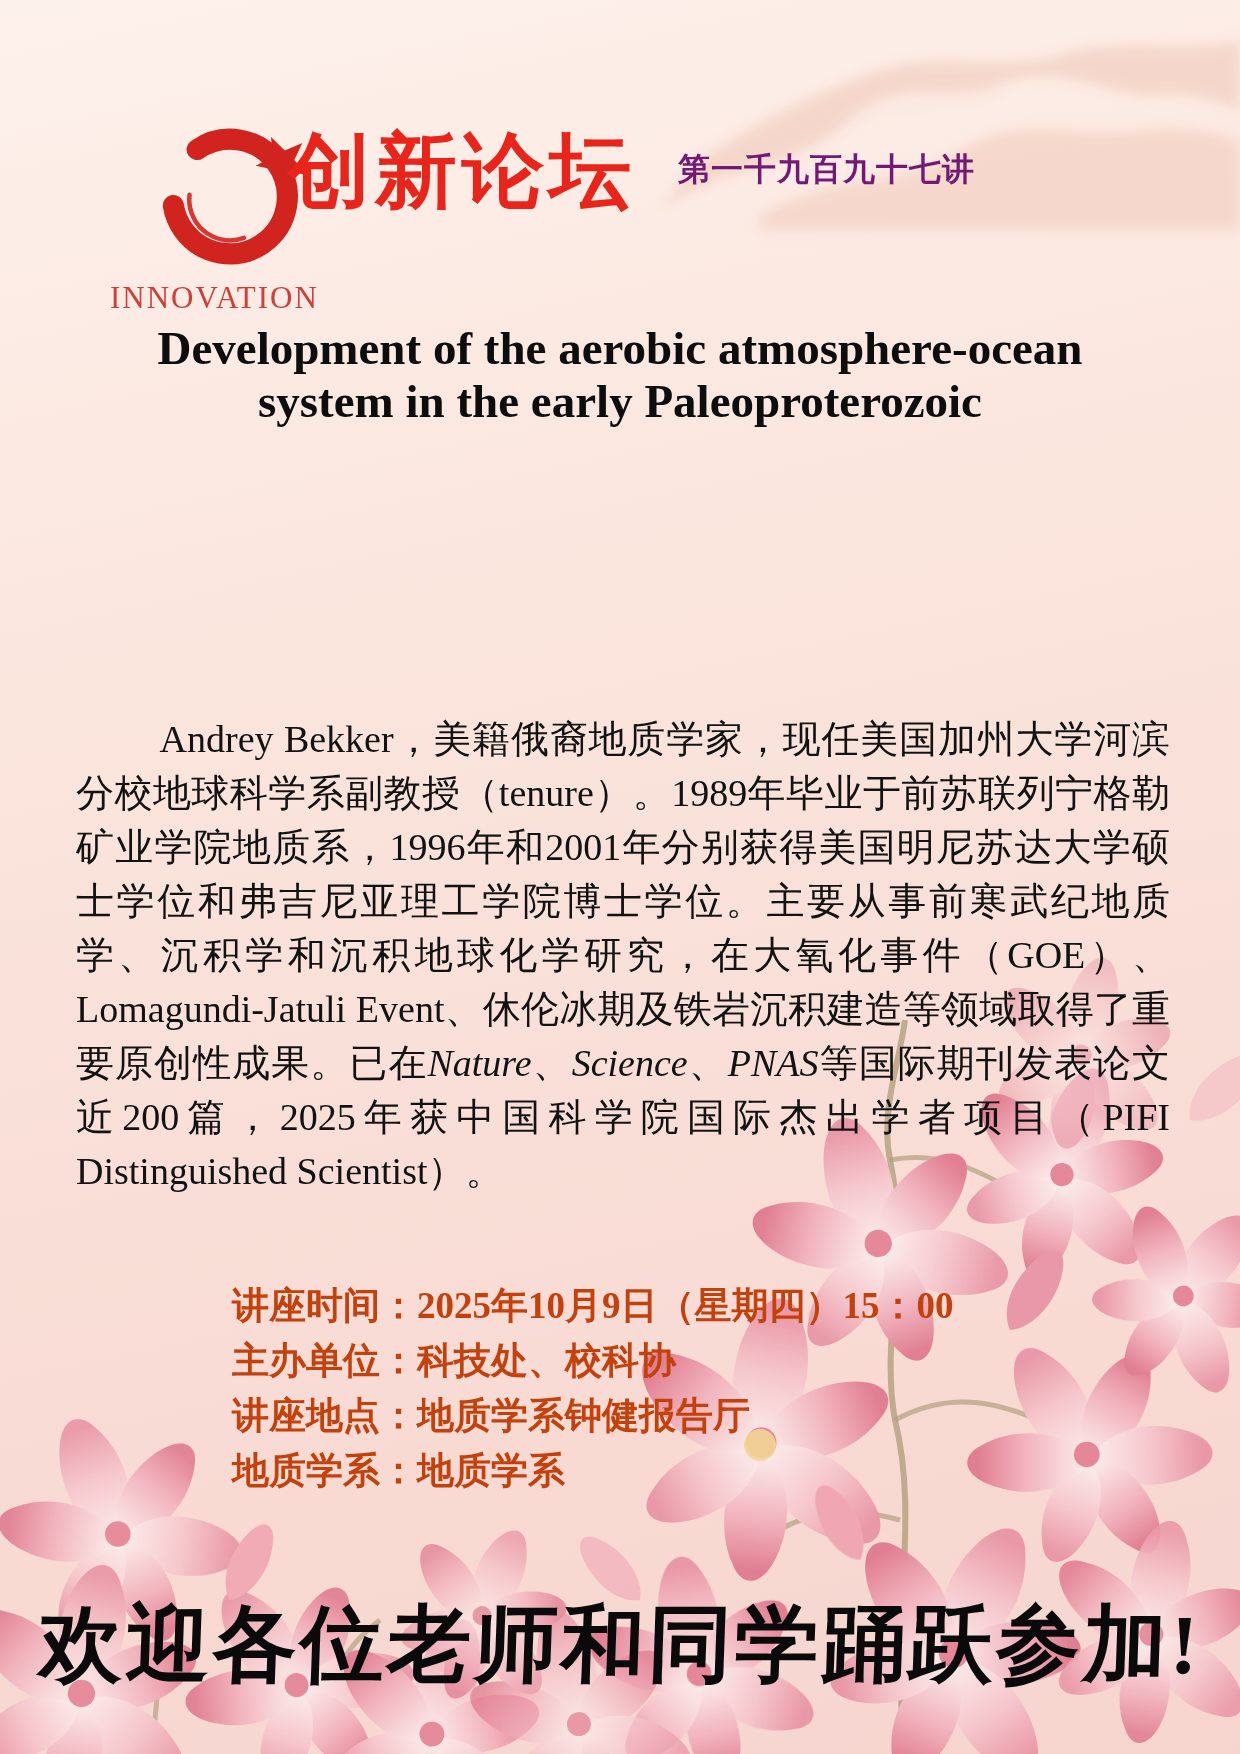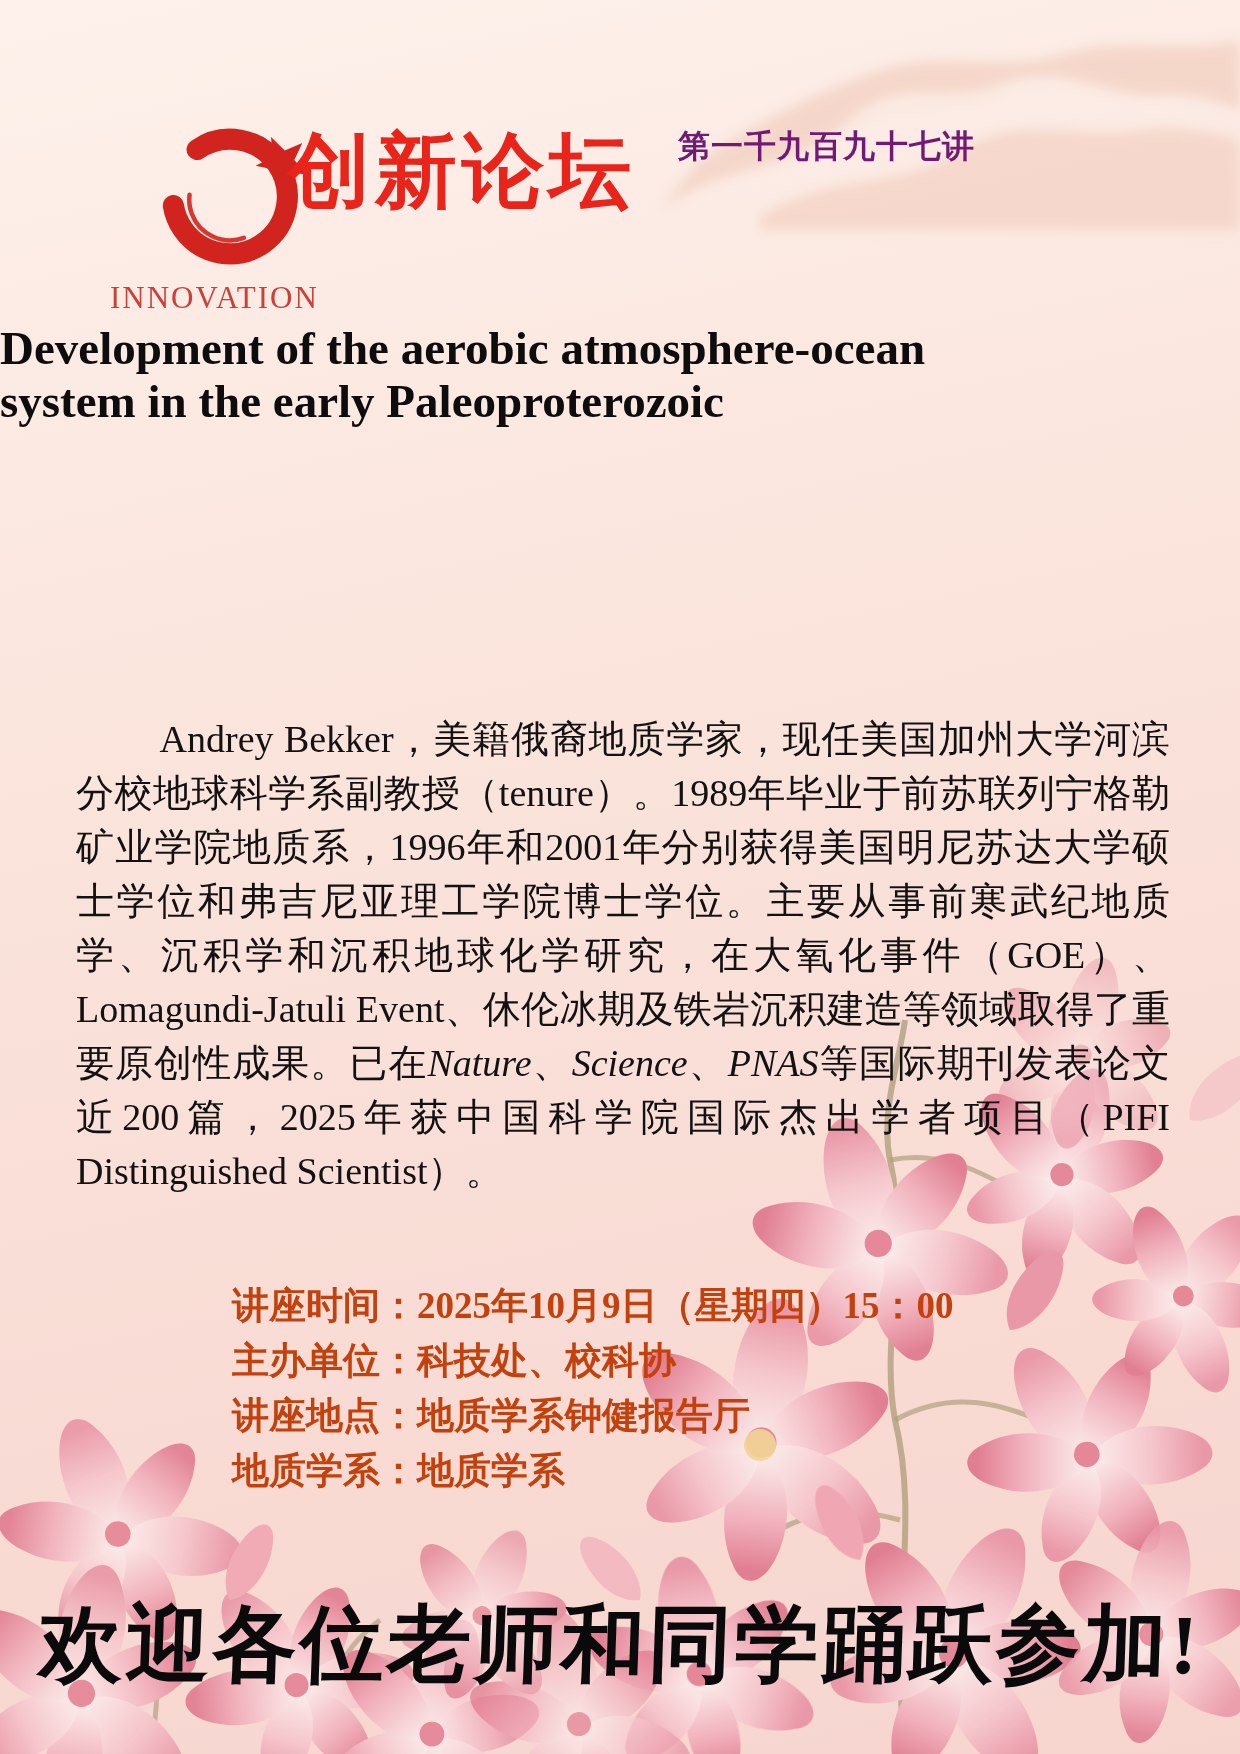--- a/index.html
+++ b/index.html
@@ -8,26 +8,26 @@
     font-family:"Liberation Serif","DejaVu Serif",serif;
     background:linear-gradient(168deg,#fdf1eb 0%,#fbe7df 30%,#f9e0d8 55%,#f8dad3 78%,#f6d5cf 100%);
   }
   .decor{position:absolute;left:0;top:0;width:1240px;height:1754px;pointer-events:none;z-index:0;}
   .content{position:absolute;left:0;top:0;width:1240px;height:1754px;z-index:2;}
 
   
   .logo-wrap{position:absolute;left:110px;top:112px;width:240px;text-align:left;}
   .logo-svg{width:178px;height:166px;display:block;margin:0 auto;}
   .logo-text{margin-top:2px;font-family:"Liberation Serif",serif;font-size:31px;color:#cd4038;letter-spacing:2px;font-weight:400;}
-  .forum-row{position:absolute;left:288px;top:130px;display:flex;align-items:flex-start;gap:42px;white-space:nowrap;}
+  .forum-row{position:absolute;left:288px;top:130px;display:flex;align-items:center;gap:42px;white-space:nowrap;}
   .forum-title{font-family:"Liberation Sans","DejaVu Sans",sans-serif;font-weight:700;font-size:82px;line-height:1;color:#e9241a;letter-spacing:5px;}
   .lecture-no{font-family:"Liberation Sans","DejaVu Sans",sans-serif;font-weight:700;font-size:32px;line-height:1;color:#701a75;letter-spacing:1px;padding-bottom:5px;}
 
   
-  .en-title{position:absolute;left:0;right:0;top:322px;text-align:left;
+  .en-title{position:absolute;left:0;right:0;top:322px;text-align:center;
     font-family:"Liberation Serif","DejaVu Serif",serif;font-weight:700;
     font-size:47px;line-height:1.13;color:#0d0d0d;}
 
   
   .speakers{position:absolute;left:293px;top:532px;font-family:"Liberation Mono","DejaVu Sans Mono",monospace;
     font-size:36px;line-height:57px;color:#101010;white-space:pre;font-weight:500;}
 
   
   .bio{position:absolute;left:76px;right:70px;top:712px;
     font-size:38px;line-height:54px;color:#121212;text-align:justify;text-indent:2.2em;margin:0;}

